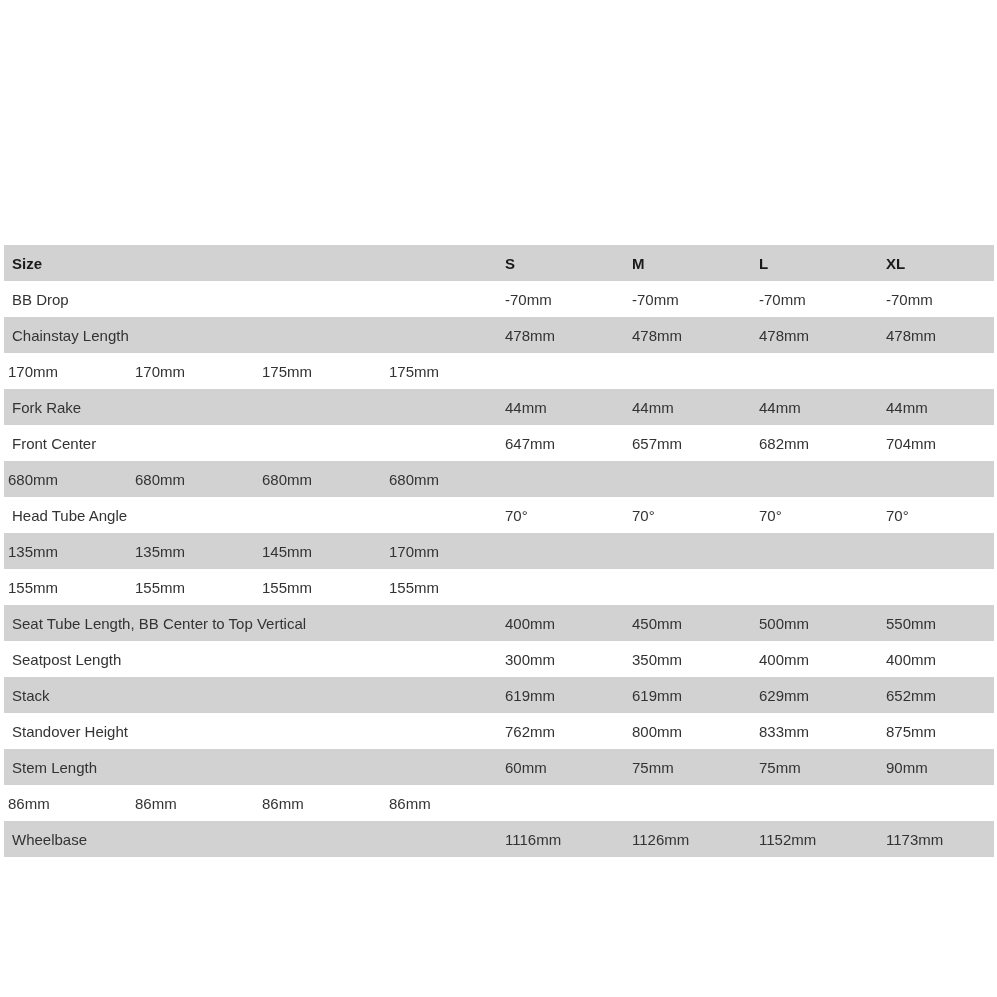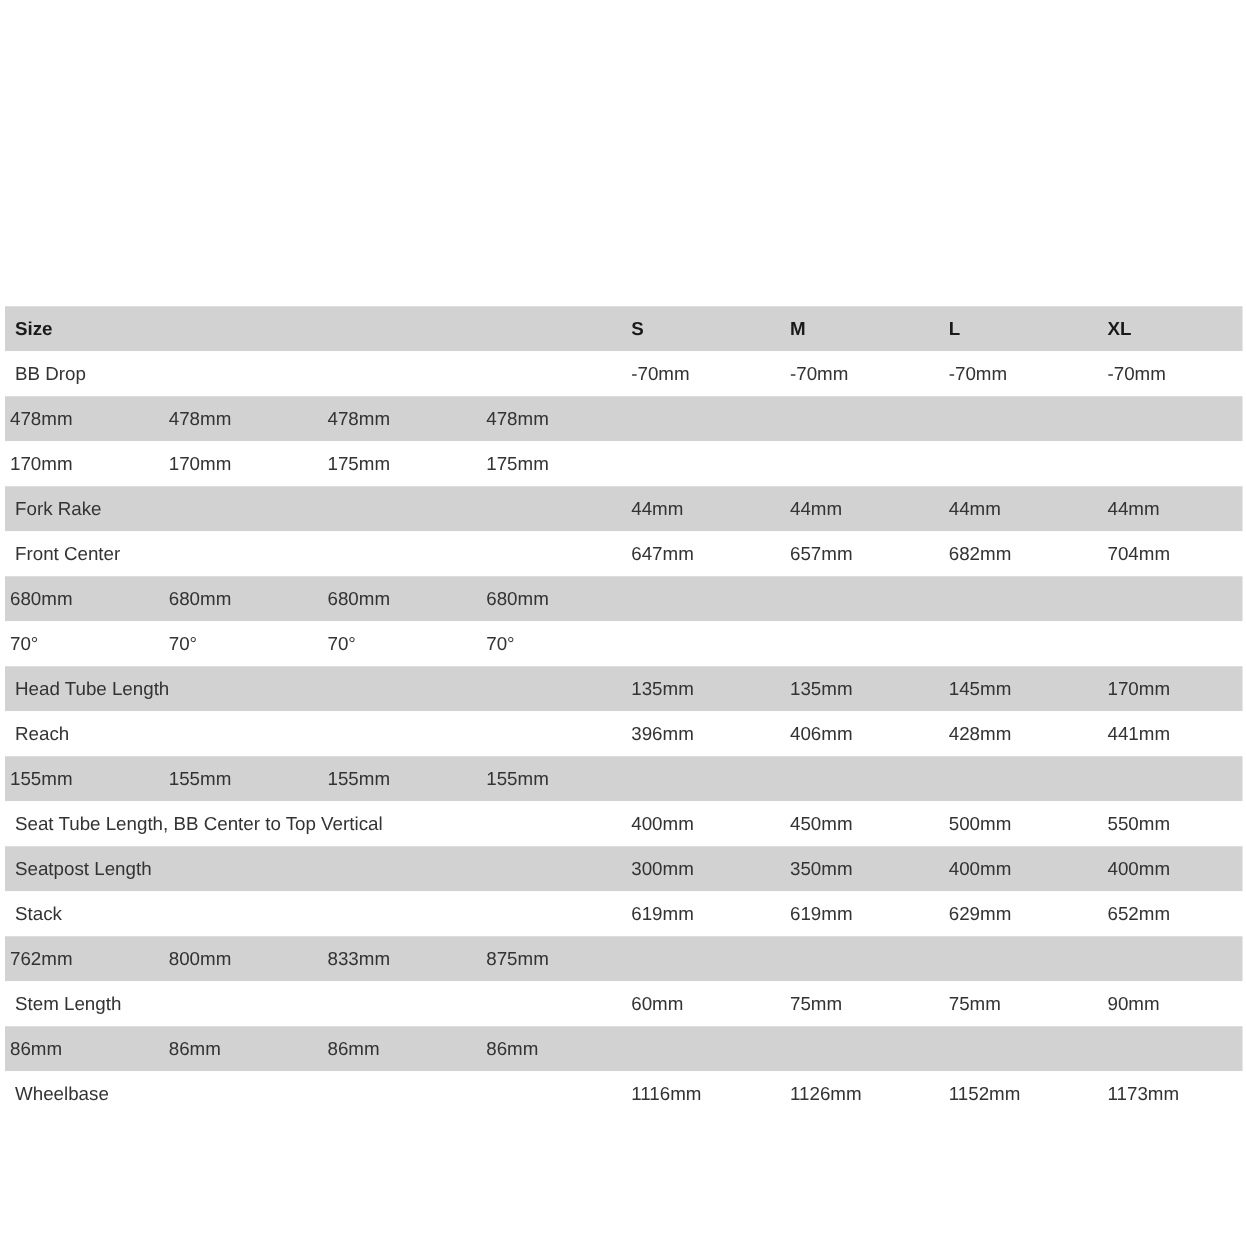--- a/index.html
+++ b/index.html
@@ -70,20 +70,21 @@
 
     <div class="t-body">
         <div class="t-row">
     <div class="cell-label">BB Drop</div>
     <div class="cell-value">-70mm</div>
     <div class="cell-value">-70mm</div>
     <div class="cell-value">-70mm</div>
     <div class="cell-value">-70mm</div>
   </div>
         <div class="t-row">
+    <div class="cell-label">Chainstay Length</div>
     <div class="cell-value">478mm</div>
     <div class="cell-value">478mm</div>
     <div class="cell-value">478mm</div>
     <div class="cell-value">478mm</div>
   </div>
         <div class="t-row">
     <div class="cell-value">170mm</div>
     <div class="cell-value">170mm</div>
     <div class="cell-value">175mm</div>
     <div class="cell-value">175mm</div>
@@ -102,38 +103,31 @@
     <div class="cell-value">682mm</div>
     <div class="cell-value">704mm</div>
   </div>
         <div class="t-row">
     <div class="cell-value">680mm</div>
     <div class="cell-value">680mm</div>
     <div class="cell-value">680mm</div>
     <div class="cell-value">680mm</div>
   </div>
         <div class="t-row">
+    <div class="cell-label">Head Tube Angle</div>
     <div class="cell-value">70°</div>
     <div class="cell-value">70°</div>
     <div class="cell-value">70°</div>
     <div class="cell-value">70°</div>
   </div>
         <div class="t-row">
-    <div class="cell-label">Head Tube Length</div>
     <div class="cell-value">135mm</div>
     <div class="cell-value">135mm</div>
     <div class="cell-value">145mm</div>
     <div class="cell-value">170mm</div>
-  </div>
-        <div class="t-row">
-    <div class="cell-label">Reach</div>
-    <div class="cell-value">396mm</div>
-    <div class="cell-value">406mm</div>
-    <div class="cell-value">428mm</div>
-    <div class="cell-value">441mm</div>
   </div>
         <div class="t-row">
     <div class="cell-value">155mm</div>
     <div class="cell-value">155mm</div>
     <div class="cell-value">155mm</div>
     <div class="cell-value">155mm</div>
   </div>
         <div class="t-row">
     <div class="cell-label">Seat Tube Length, BB Center to Top Vertical</div>
     <div class="cell-value">400mm</div>
@@ -149,20 +143,21 @@
     <div class="cell-value">400mm</div>
   </div>
         <div class="t-row">
     <div class="cell-label">Stack</div>
     <div class="cell-value">619mm</div>
     <div class="cell-value">619mm</div>
     <div class="cell-value">629mm</div>
     <div class="cell-value">652mm</div>
   </div>
         <div class="t-row">
+    <div class="cell-label">Standover Height</div>
     <div class="cell-value">762mm</div>
     <div class="cell-value">800mm</div>
     <div class="cell-value">833mm</div>
     <div class="cell-value">875mm</div>
   </div>
         <div class="t-row">
     <div class="cell-label">Stem Length</div>
     <div class="cell-value">60mm</div>
     <div class="cell-value">75mm</div>
     <div class="cell-value">75mm</div>

